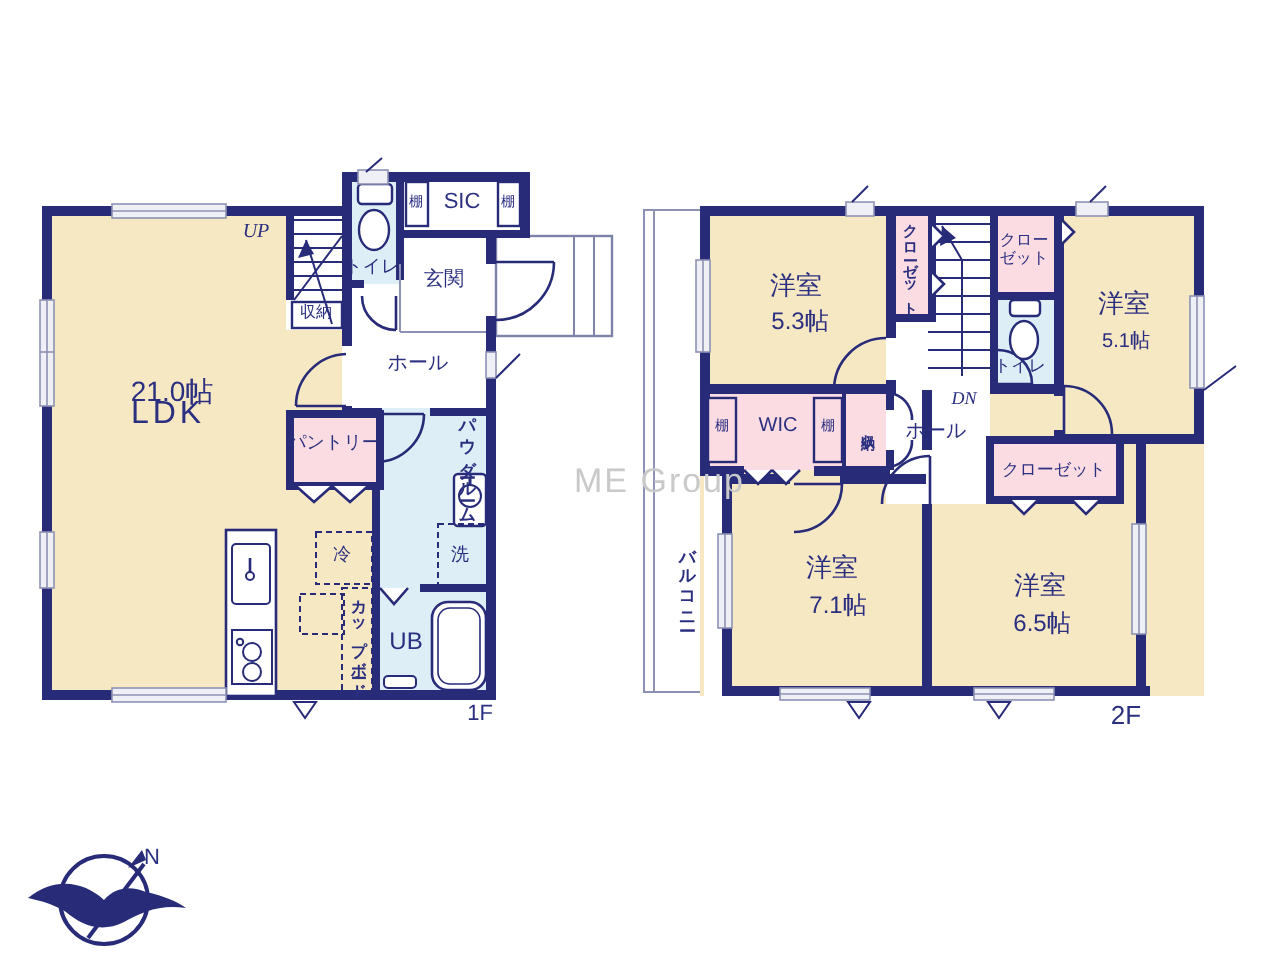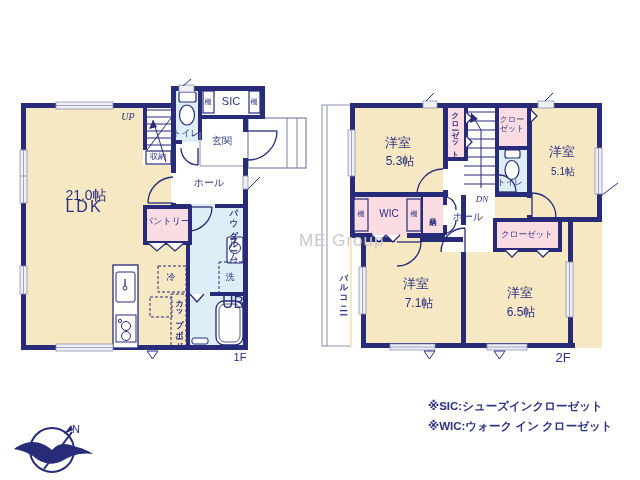--- a/index.html
+++ b/index.html
@@ -5,21 +5,21 @@
   html,body{margin:0;padding:0;background:#fff;}
   #canvas{position:relative;width:640px;height:480px;background:#ffffff;overflow:hidden;
           font-family:"Liberation Sans","DejaVu Sans",sans-serif;}
   svg{position:absolute;left:0;top:0;}
   .lbl{position:absolute;transform:translate(-50%,-50%);color:#2b2f80;font-weight:normal;
        white-space:nowrap;text-align:center;line-height:1.08;}
   .vlbl{position:absolute;transform:translate(-50%,-50%);color:#2b2f80;font-weight:bold;
         writing-mode:vertical-rl;text-orientation:upright;letter-spacing:1px;line-height:1;}
   .wrap{white-space:normal;}
   .italic{font-style:italic;font-family:"Liberation Serif","DejaVu Serif",serif;}
-  .watermark{position:absolute;color:#c9c9c9;font-size:17px;letter-spacing:1px;font-weight:normal;margin-left:12px;}
+  .watermark{position:absolute;color:#c9c9c9;font-size:17px;letter-spacing:1px;font-weight:normal;}
   .notes{position:absolute;color:#2b2f80;font-weight:bold;font-size:11.5px;line-height:1.75;white-space:nowrap;}
 </style>
 </head>
 <body>
 
 <div id="canvas">
 
 <svg width="640" height="480" viewBox="0 0 640 480">
 
   <g>
@@ -278,21 +278,21 @@
 <div class="lbl" style="left:186px;top:134px;font-size:9px;">トイレ</div>
 <div class="lbl" style="left:208px;top:102px;font-size:7px;">棚</div>
 <div class="lbl" style="left:231px;top:102px;font-size:11px;">SIC</div>
 <div class="lbl" style="left:254px;top:102px;font-size:7px;">棚</div>
 <div class="lbl" style="left:222px;top:141px;font-size:10px;text-align:right;">玄関</div>
 <div class="lbl" style="left:209px;top:183px;font-size:10px;">ホール</div>
 <div class="lbl" style="left:167px;top:222px;font-size:9px;">パントリー</div>
 <div class="vlbl" style="left:234px;top:230px;font-size:8.5px;">パウダールーム</div>
 <div class="lbl" style="left:171px;top:278px;font-size:9px;">冷</div>
 <div class="lbl" style="left:230px;top:278px;font-size:9px;">洗</div>
-<div class="lbl" style="left:203px;top:303px;font-size:16px;margin-left:30px;">UB</div>
+<div class="lbl" style="left:203px;top:321px;font-size:12px;">UB</div>
 <div class="vlbl" style="left:178.5px;top:320px;font-size:8px;">カップボード</div>
 <div class="lbl" style="left:240px;top:358px;font-size:11px;">1F</div>
 
 <div class="lbl" style="left:398px;top:143px;font-size:13px;">洋室</div>
 <div class="lbl" style="left:400px;top:161px;font-size:12px;">5.3帖</div>
 <div class="vlbl" style="left:455px;top:131px;font-size:7.5px;">クローゼット</div>
 <div class="lbl wrap" style="left:512px;top:125px;font-size:8px;width:28px;">クローゼット</div>
 <div class="lbl" style="left:510px;top:183px;font-size:8.5px;">トイレ</div>
 <div class="lbl" style="left:562px;top:152px;font-size:13px;">洋室</div>
 <div class="lbl" style="left:563px;top:172px;font-size:10px;">5.1帖</div>
@@ -305,20 +305,16 @@
 <div class="lbl" style="left:527px;top:235px;font-size:8.5px;">クローゼット</div>
 <div class="lbl" style="left:416px;top:284px;font-size:13px;">洋室</div>
 <div class="lbl" style="left:419px;top:303px;font-size:12px;text-align:right;">7.1帖</div>
 <div class="lbl" style="left:520px;top:293px;font-size:13px;">洋室</div>
 <div class="lbl" style="left:521px;top:312px;font-size:12px;">6.5帖</div>
 <div class="vlbl" style="left:344px;top:290px;font-size:8.5px;">バルコニー</div>
 <div class="lbl" style="left:563px;top:358px;font-size:13px;">2F</div>
 
 <div class="watermark" style="left:287px;top:231px;">ME Group</div>
 
-<div class="notes" style="left:428px;top:396px;">
-  <div>※SIC:シューズインクローゼット</div>
-  <div>※WIC:ウォーク イン クローゼット</div>
+
+<div class="lbl" style="left:76px;top:430px;font-size:11px;">N</div>
+
 </div>
 
-<div class="lbl" style="left:76px;top:430px;font-size:11px;">N</div>
-
-</div>
-
 </body></html>

